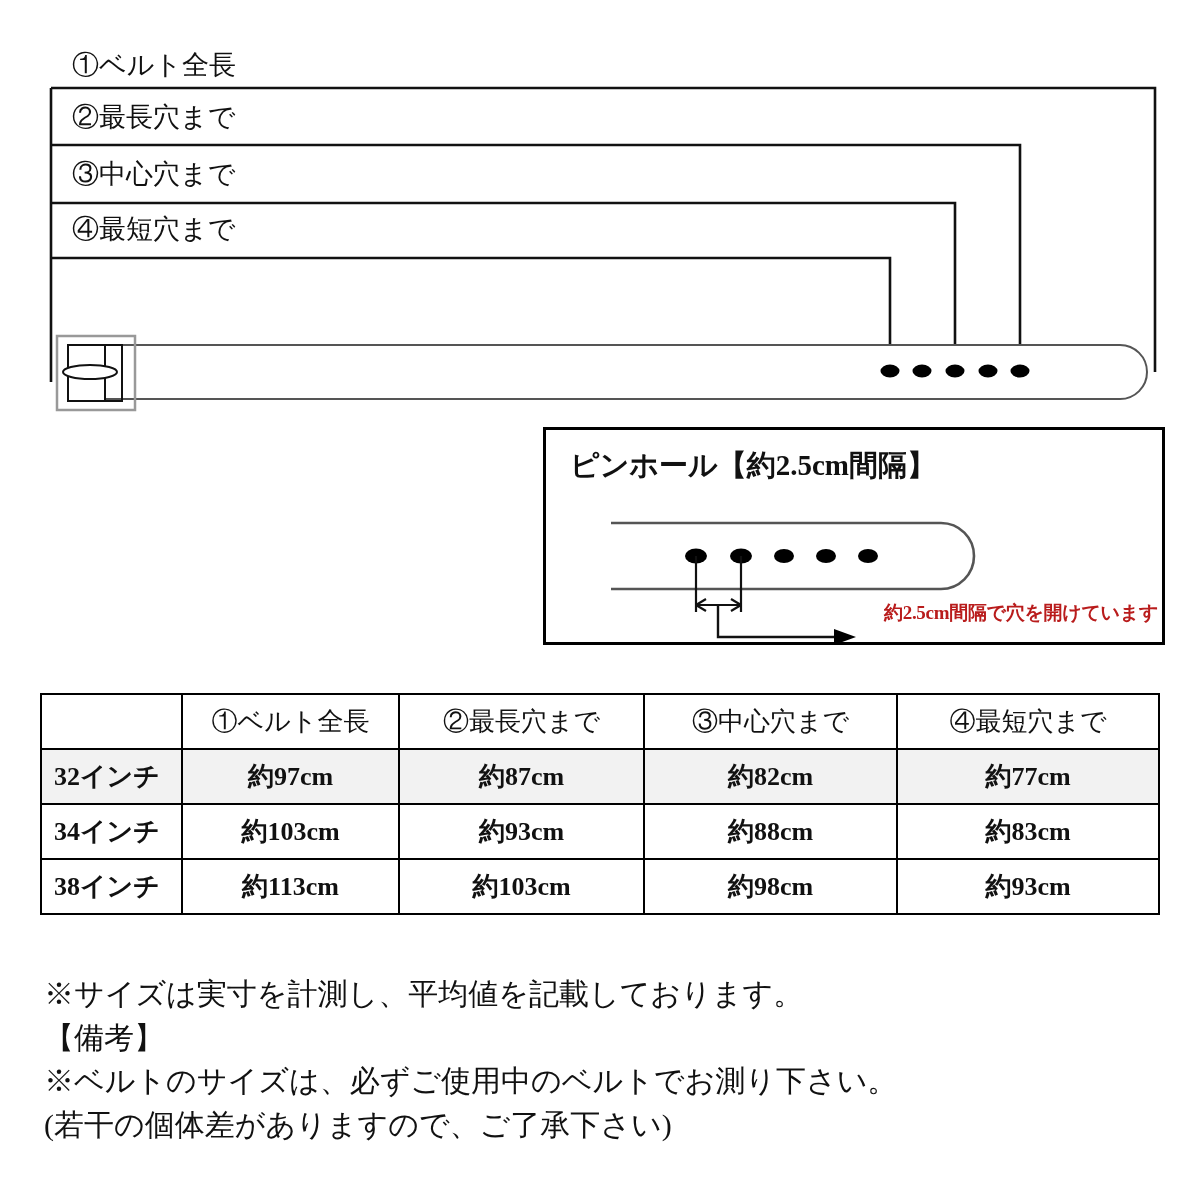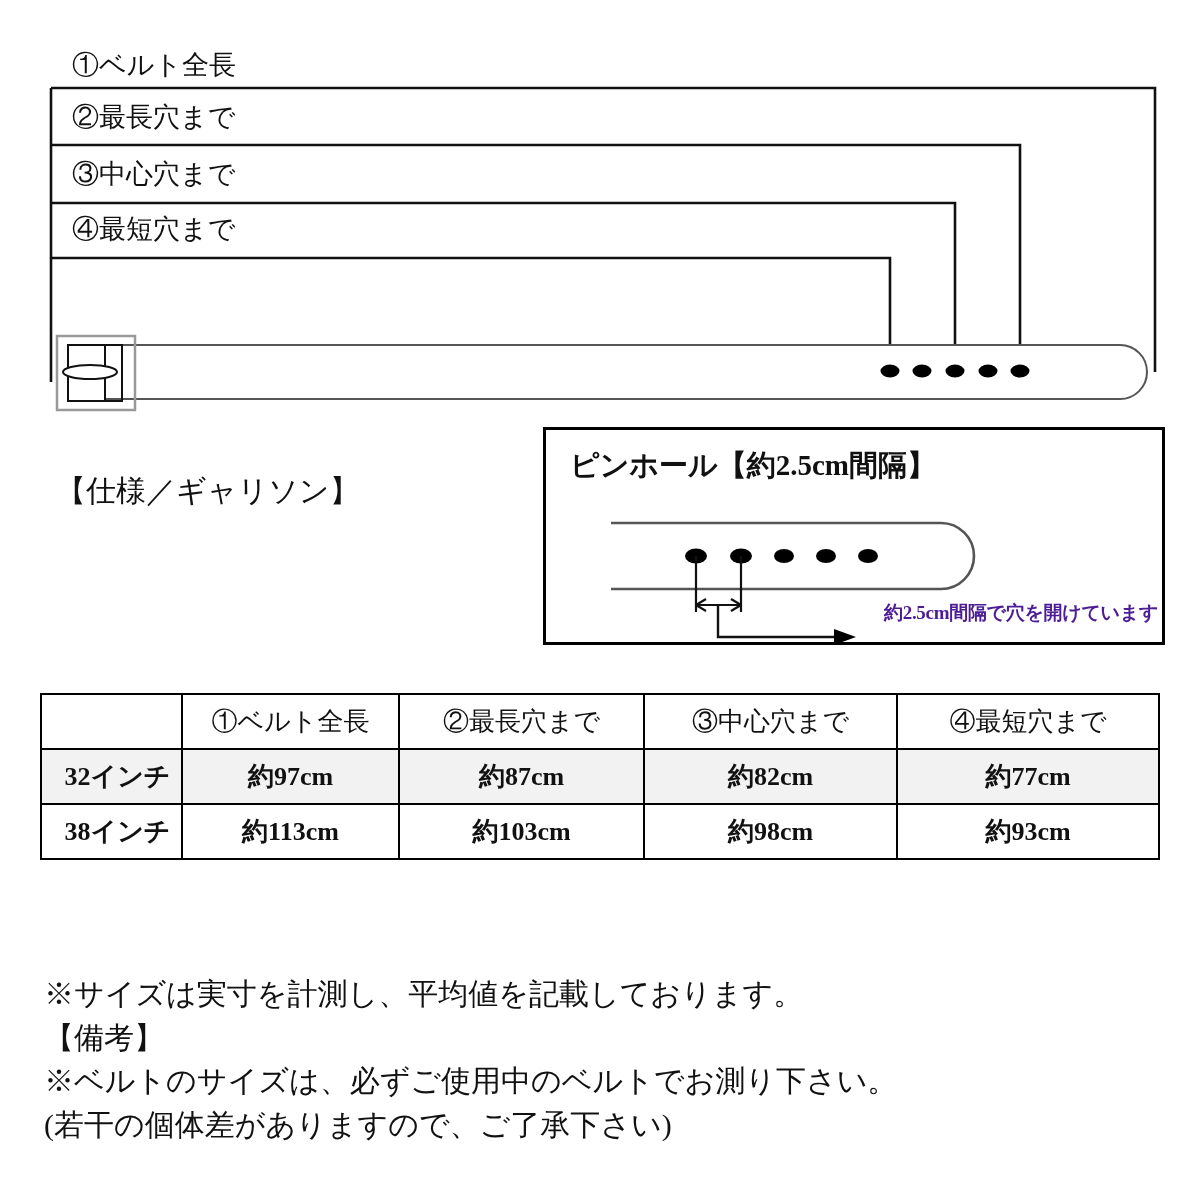--- a/index.html
+++ b/index.html
@@ -60,21 +60,21 @@
     left: 24px; top: 16px;
     font-size: 29px;
     font-weight: 700;
     white-space: nowrap;
   }
   .pinbox-note {
     position: absolute;
     left: 338px; top: 170px;
     font-size: 19px;
     font-weight: 700;
-    color: #4c1d95;
+    color: #b91c1c;
     white-space: nowrap;
     letter-spacing: -0.3px;
   }
 
   
   .sizetable {
     position: absolute;
     left: 40px; top: 693px;
     width: 1120px;
     border-collapse: collapse;
@@ -84,21 +84,21 @@
     border: 2px solid #000;
     text-align: center;
     font-size: 26px;
     font-weight: 700;
     padding: 0;
     height: 55px;
     white-space: nowrap;
     font-family: "Liberation Serif", "DejaVu Serif", serif;
   }
   .sizetable th { background: #ffffff; font-weight: 400; font-size: 26px;}
-  .sizetable td.rowhead { text-align: center; padding-left: 12px; font-weight: 700; }
+  .sizetable td.rowhead { text-align: left; padding-left: 12px; font-weight: 700; }
   .sizetable tr.alt td { background: #f2f2f2; }
   .sizetable tr td:first-child { width: 143px; }
   .col-a { width: 217px; }
   .col-b { width: 245px; }
   .col-c { width: 253px; }
   .col-d { width: 262px; }
 
   
   .notes {
     position: absolute;
@@ -151,21 +151,20 @@
       <ellipse cx="1020" cy="371" rx="9.5" ry="6.5" fill="#000"></ellipse>
     </svg>
 
     <div class="meas-label lbl1 no-sel">①ベルト全長</div>
     <div class="meas-label lbl2 no-sel">②最長穴まで</div>
     <div class="meas-label lbl3 no-sel">③中心穴まで</div>
     <div class="meas-label lbl4 no-sel">④最短穴まで</div>
   </div>
 
   <div class="spec">
-    <div class="spec-line spec-title">【仕様／ギャリソン】</div>
   </div>
 
   <div class="pinbox">
     <div class="pinbox-title no-sel">ピンホール【約2.5cm間隔】</div>
 
     <svg width="616" height="212" viewBox="0 0 616 212" style="position:absolute;left:0;top:0;">
 
       <path d="M65,93 L395,93 A33,33 0 0 1 395,159 L65,159" fill="none" stroke="#555" stroke-width="2.6"></path>
 
       <ellipse cx="150" cy="126" rx="11" ry="7.5" fill="#000"></ellipse>
@@ -200,20 +199,27 @@
     </thead>
     <tbody>
       <tr class="alt">
         <td class="rowhead">32インチ</td>
         <td>約97cm</td>
         <td>約87cm</td>
         <td>約82cm</td>
         <td>約77cm</td>
       </tr>
       <tr>
+        <td class="rowhead">34インチ</td>
+        <td>約103cm</td>
+        <td>約93cm</td>
+        <td>約88cm</td>
+        <td>約83cm</td>
+      </tr>
+      <tr>
         <td class="rowhead">38インチ</td>
         <td>約113cm</td>
         <td>約103cm</td>
         <td>約98cm</td>
         <td>約93cm</td>
       </tr>
     </tbody>
   </table>
 
   <div class="notes">

